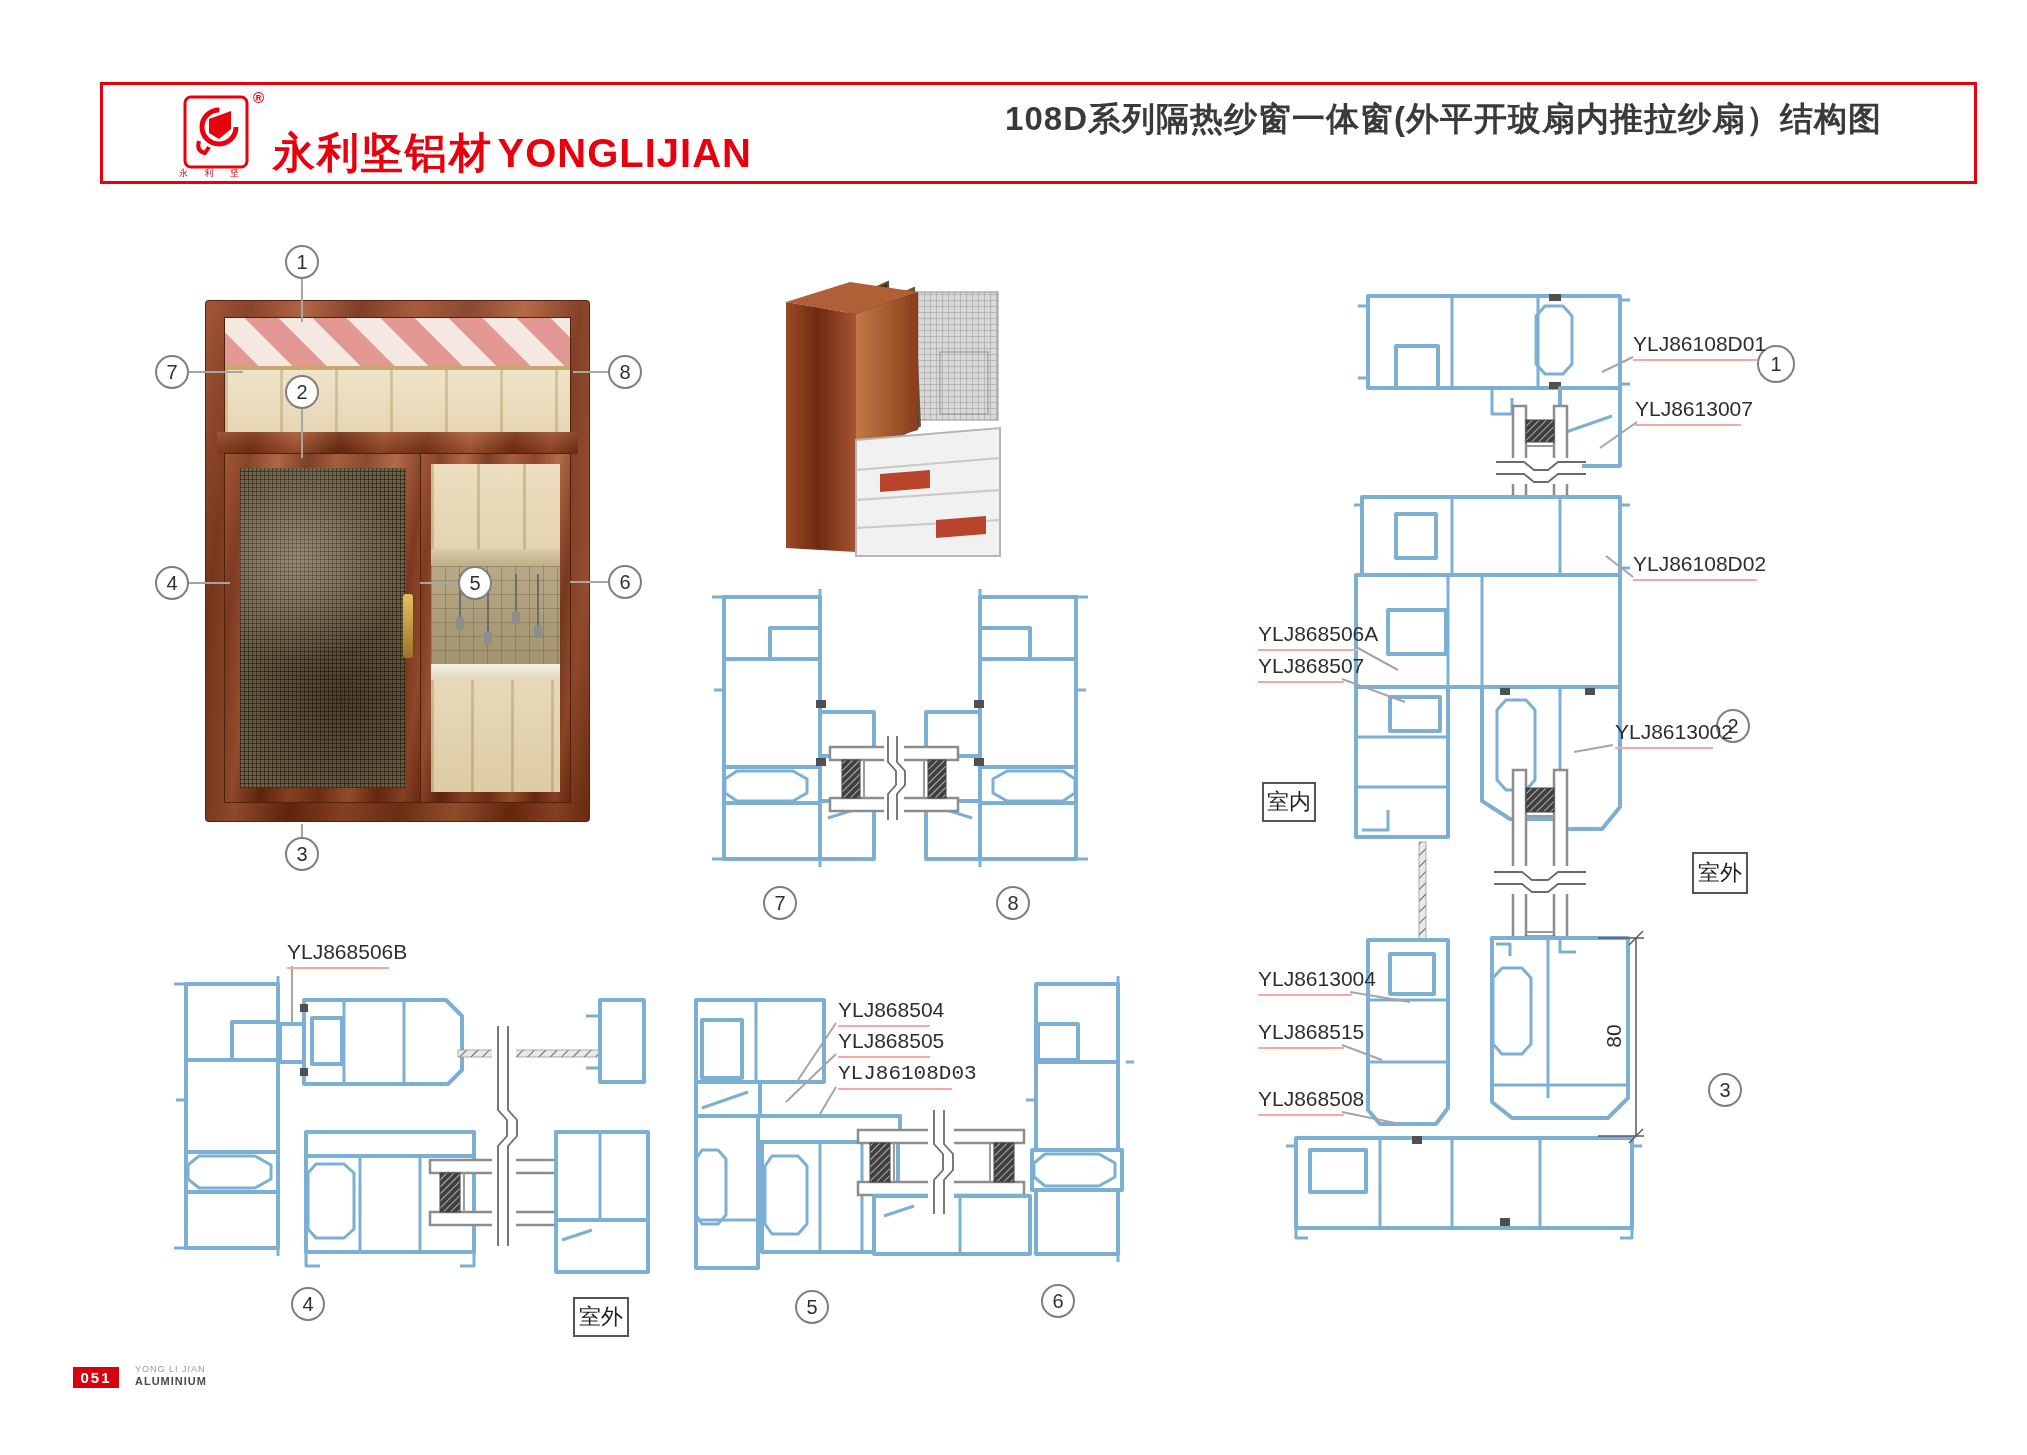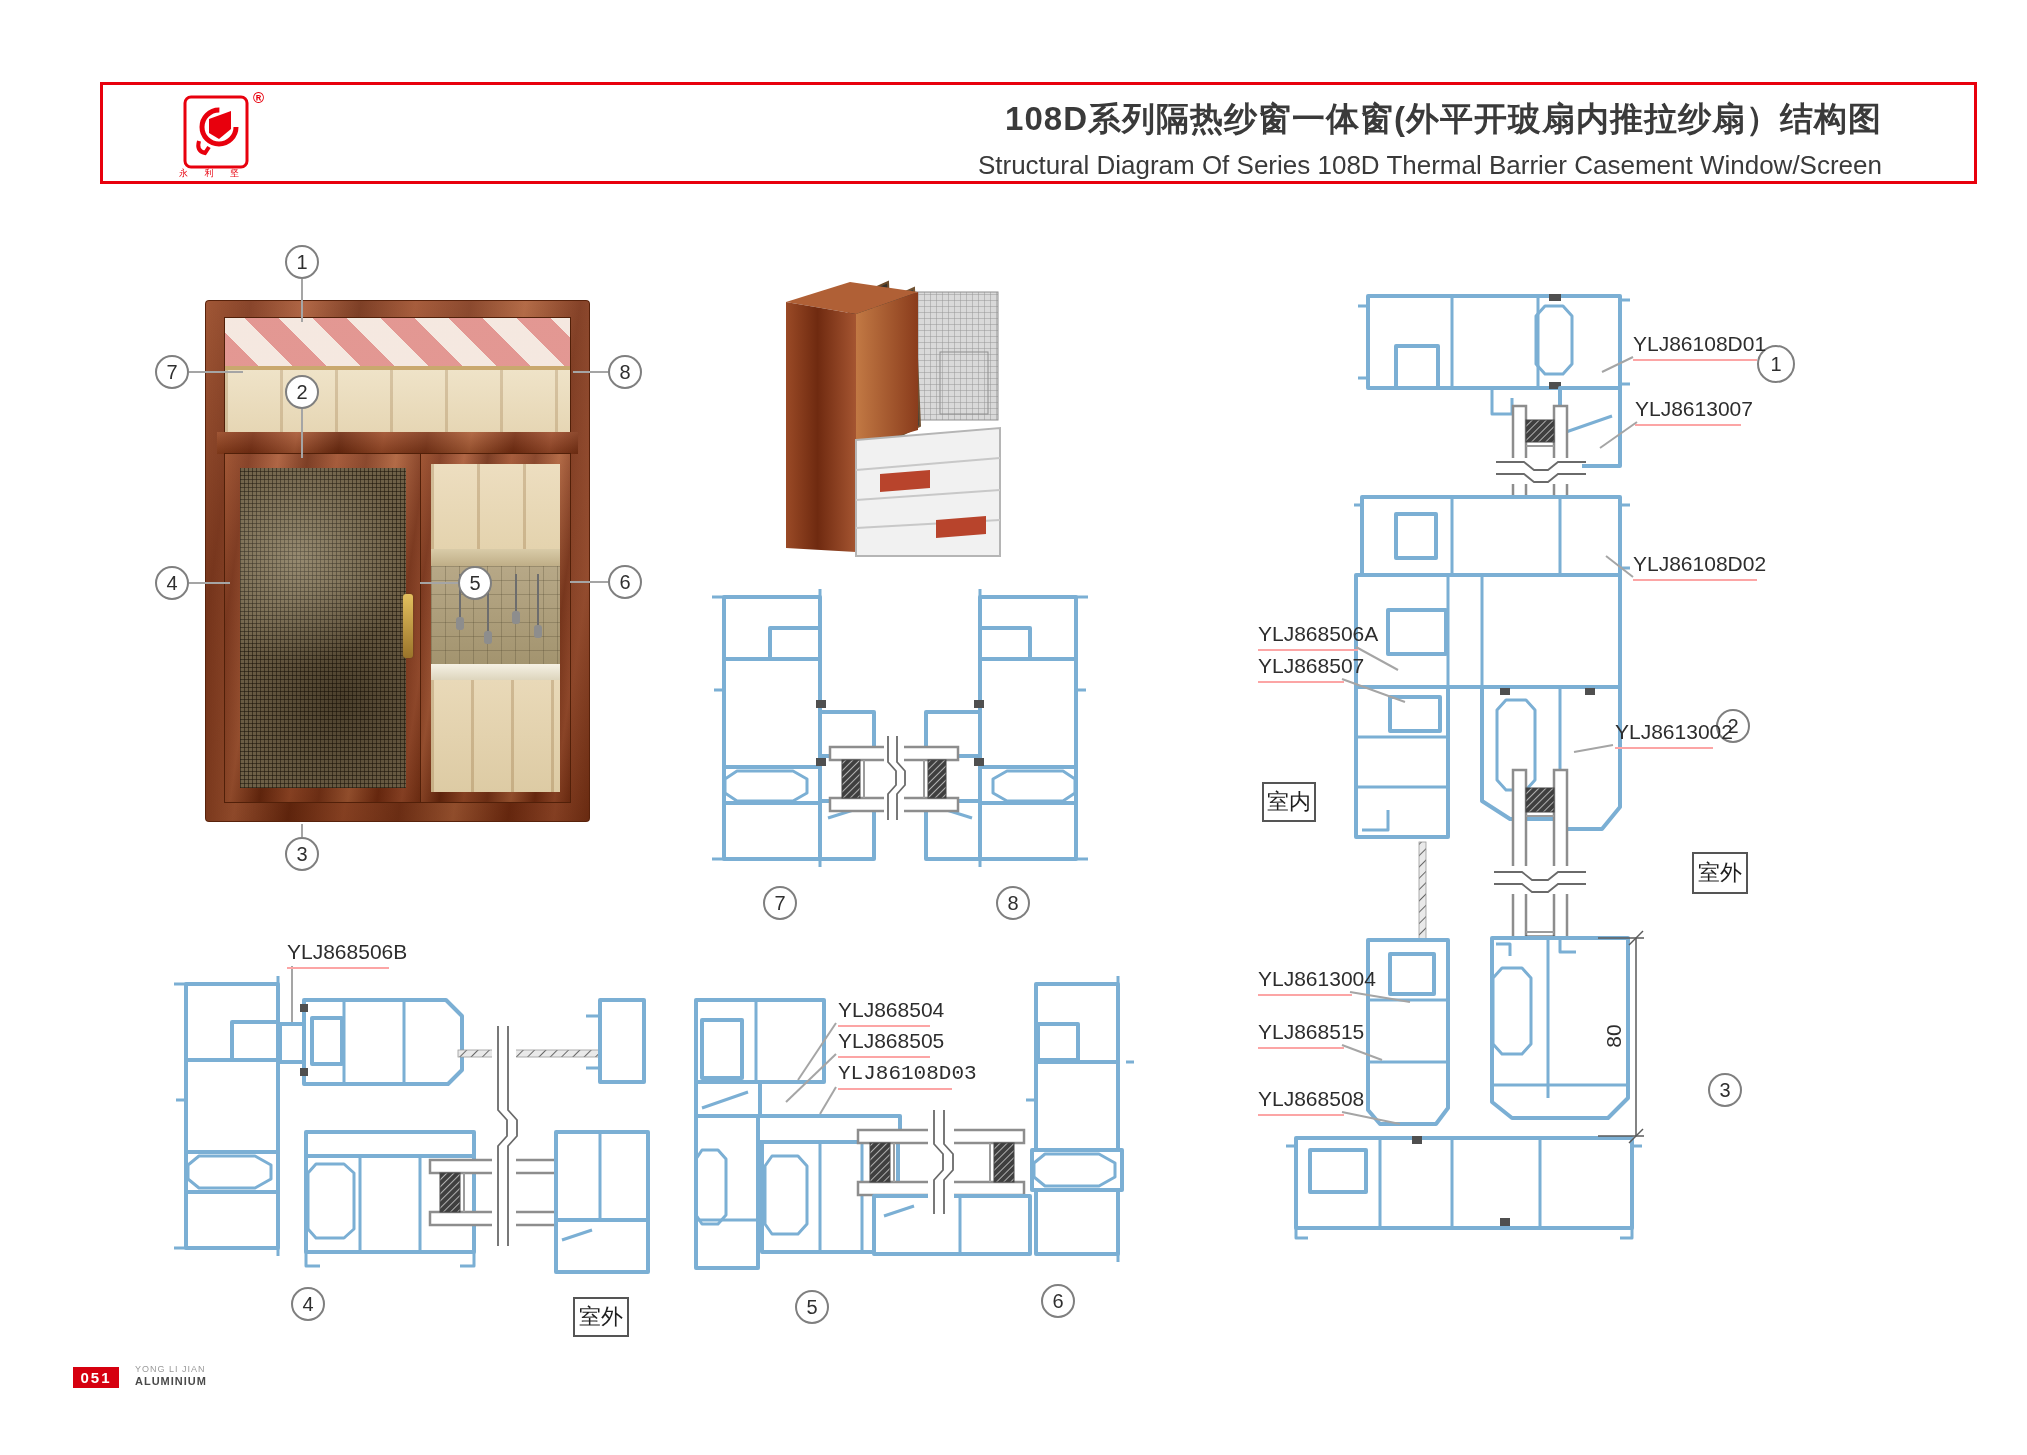--- a/index.html
+++ b/index.html
@@ -76,23 +76,26 @@
 
   <div id="hdr">
     <svg id="logo" viewBox="0 0 66 74">
       <rect x="2" y="2" width="62" height="70" rx="6" fill="none" stroke="#e8000d" stroke-width="3"></rect>
       <circle cx="36" cy="32" r="17" fill="none" stroke="#e8000d" stroke-width="5" stroke-dasharray="80 27"></circle>
       <path d="M26,24 L48,16 L48,34 L36,44 L26,38 Z" fill="#e8000d"></path>
       <path d="M16,46 q-3,10 6,12 l4,-6" fill="none" stroke="#e8000d" stroke-width="4"></path>
     </svg>
     <div id="reg">®</div>
     <div id="logocap">永 利 坚</div>
+    <div id="brand">
+      <span class="cn">永利坚铝材</span>
+      <span class="en">YONGLIJIAN</span>
+    </div>
     <div id="titles">
       <div id="title-cn">108D系列隔热纱窗一体窗(外平开玻扇内推拉纱扇）结构图</div>
-      <div id="title-en">Structural Diagram Of Series 108D Thermal Barrier Casement Window/Screen</div>
     </div>
   </div>
 
   <div id="photo" class="abs wood" style="left:205px;top:300px;width:385px;height:522px;">
     <div class="abs" style="left:20px;top:18px;width:345px;height:114px;box-shadow:0 0 0 1px #512009;">
       <div class="ceil"></div>
       <div class="cabtop"></div>
     </div>
     <div class="abs wood" style="left:12px;top:132px;width:361px;height:22px;"></div>
     <div class="abs" style="left:20px;top:154px;width:345px;height:348px;">

